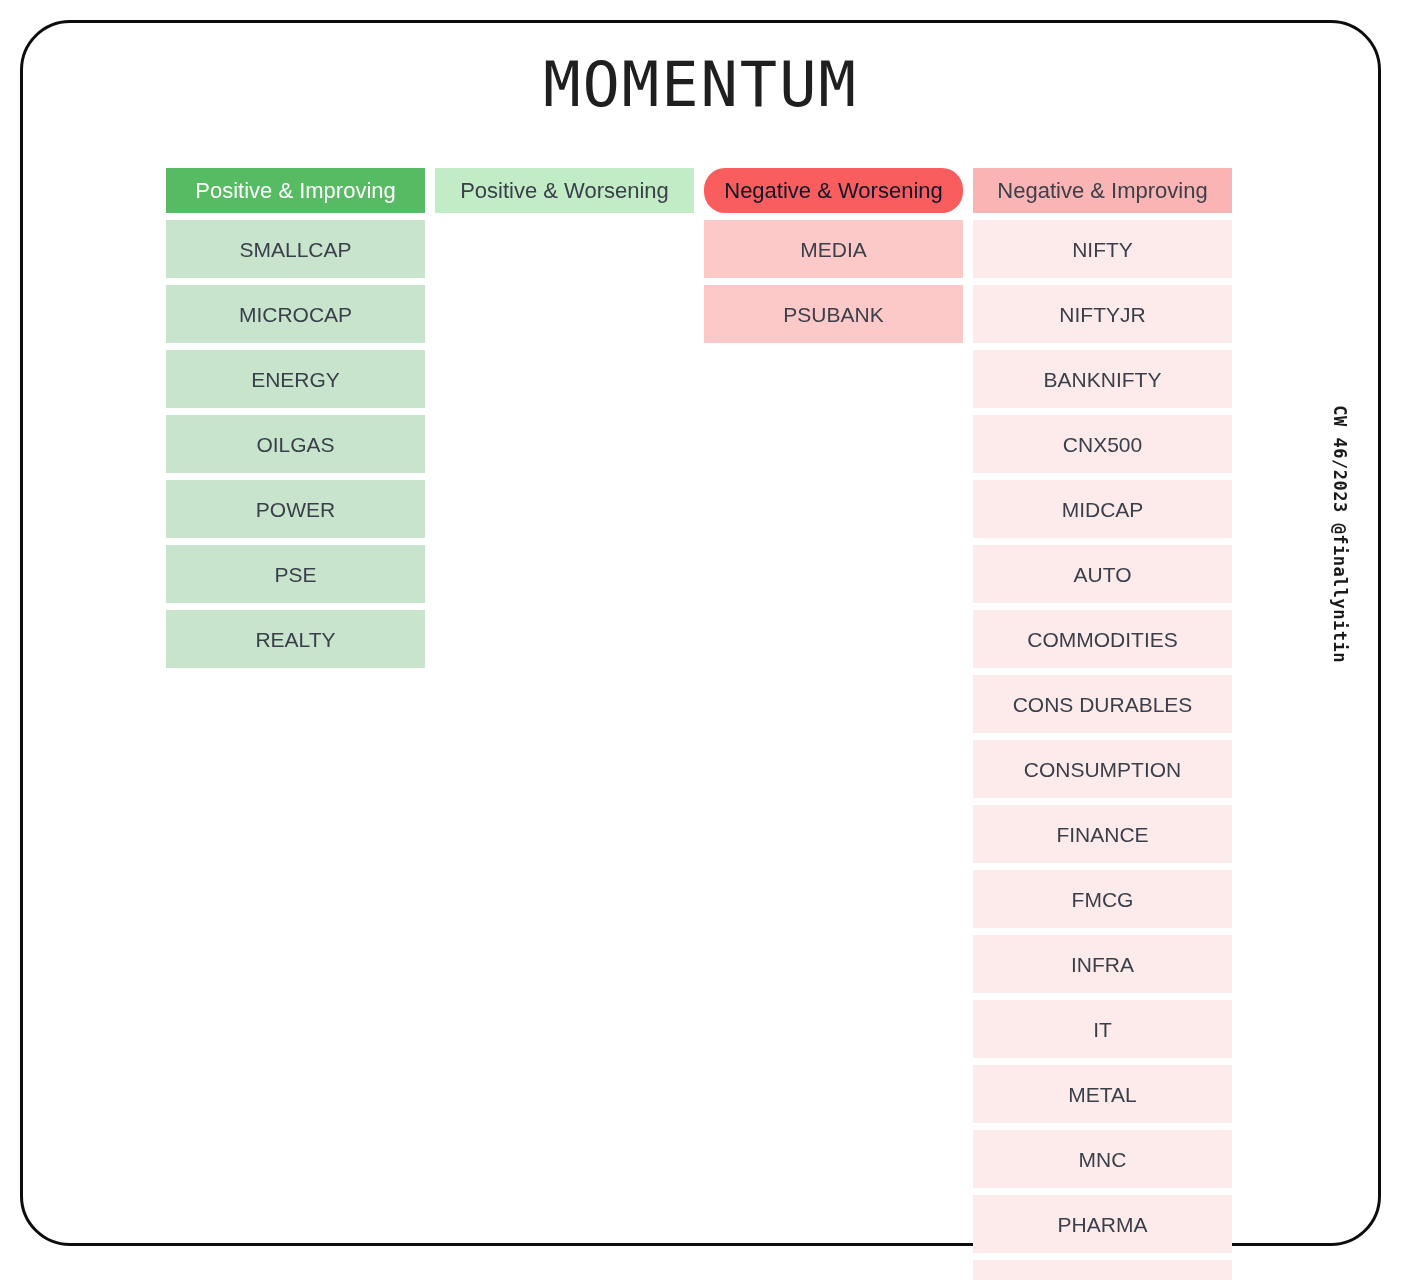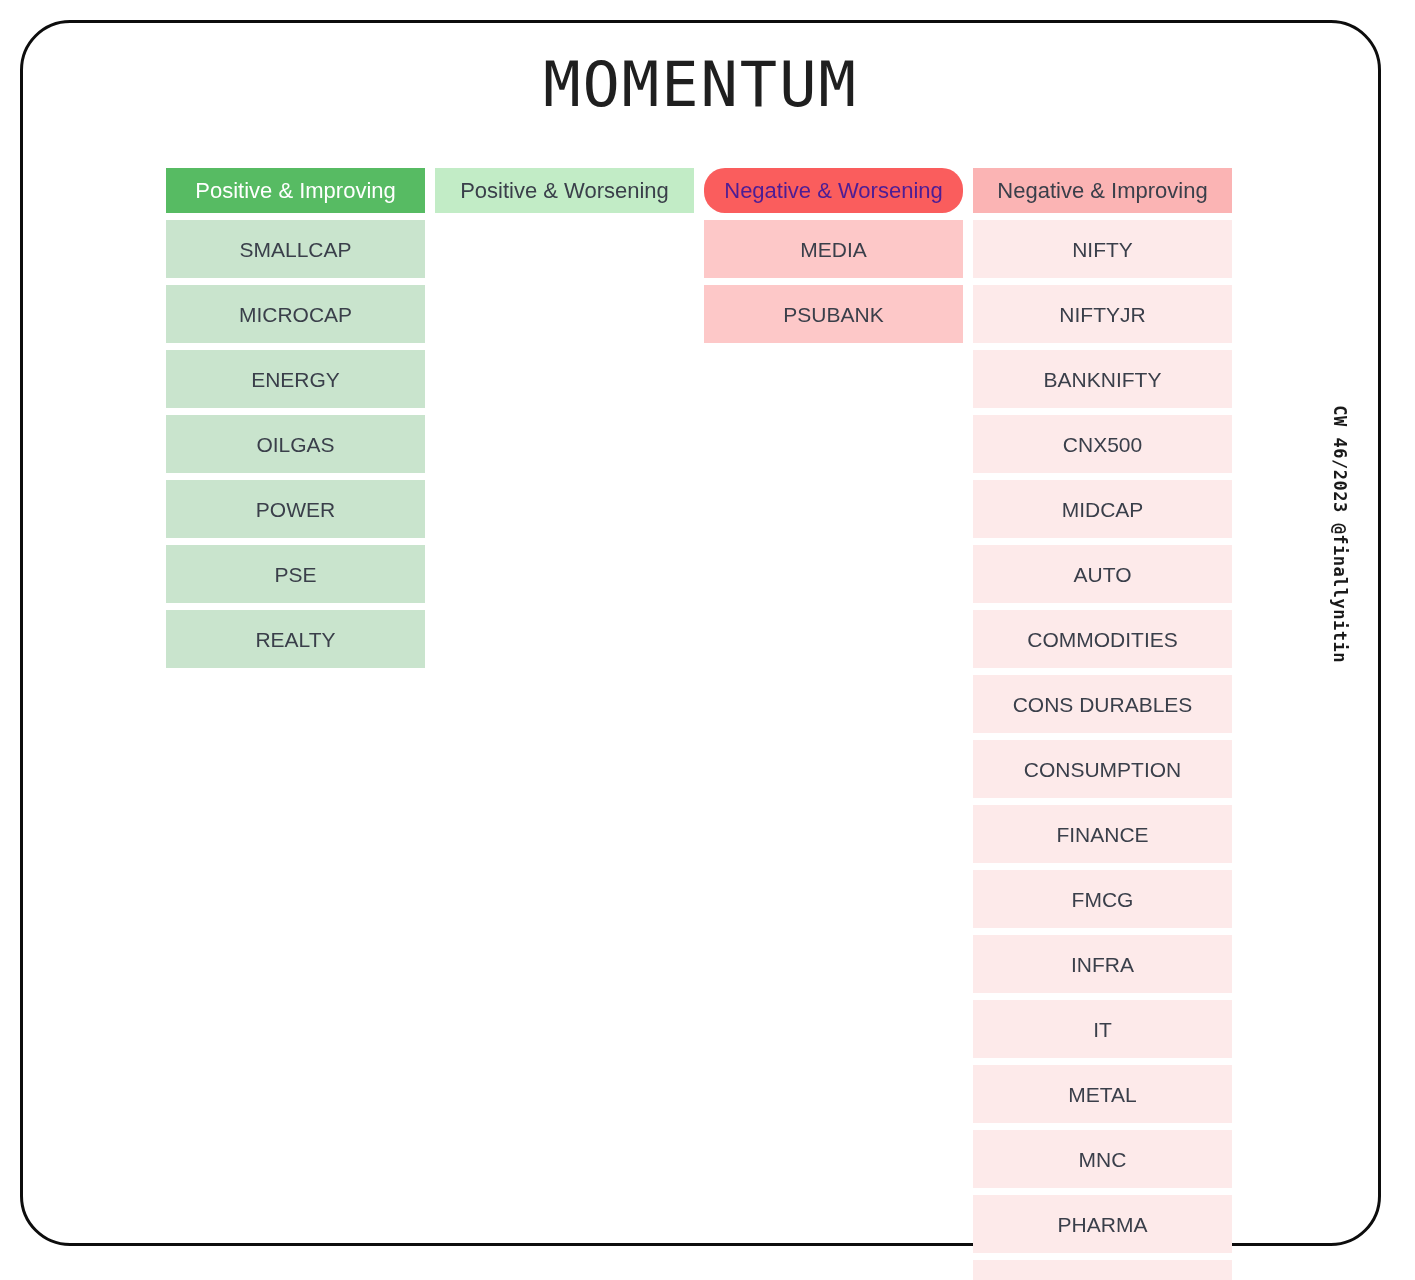--- a/index.html
+++ b/index.html
@@ -75,21 +75,21 @@
     justify-content: center;
     font-size: 21px;
     line-height: 1;
     color: #3a3f4a;
     white-space: nowrap;
   }
 
   
   .hdr-pos-imp  { background: #57bb63; color: #ffffff; }
   .hdr-pos-wor  { background: #c2ecc6; color: #3a3f4a; }
-  .hdr-neg-wor  { background: #fa5d5d; color: #4c1d95; border-radius: 21px; }
+  .hdr-neg-wor  { background: #fa5d5d; color: #0f172a; border-radius: 21px; }
   .hdr-neg-imp  { background: #fbb4b4; color: #3a3f4a; }
 
   .cell-pos-imp { background: #c9e4cd; }
   .cell-neg-wor { background: #fdc8c8; }
   .cell-neg-imp { background: #fdeaea; }
 
   .watermark {
     position: absolute;
     right: 28px;
     top: 640px;

